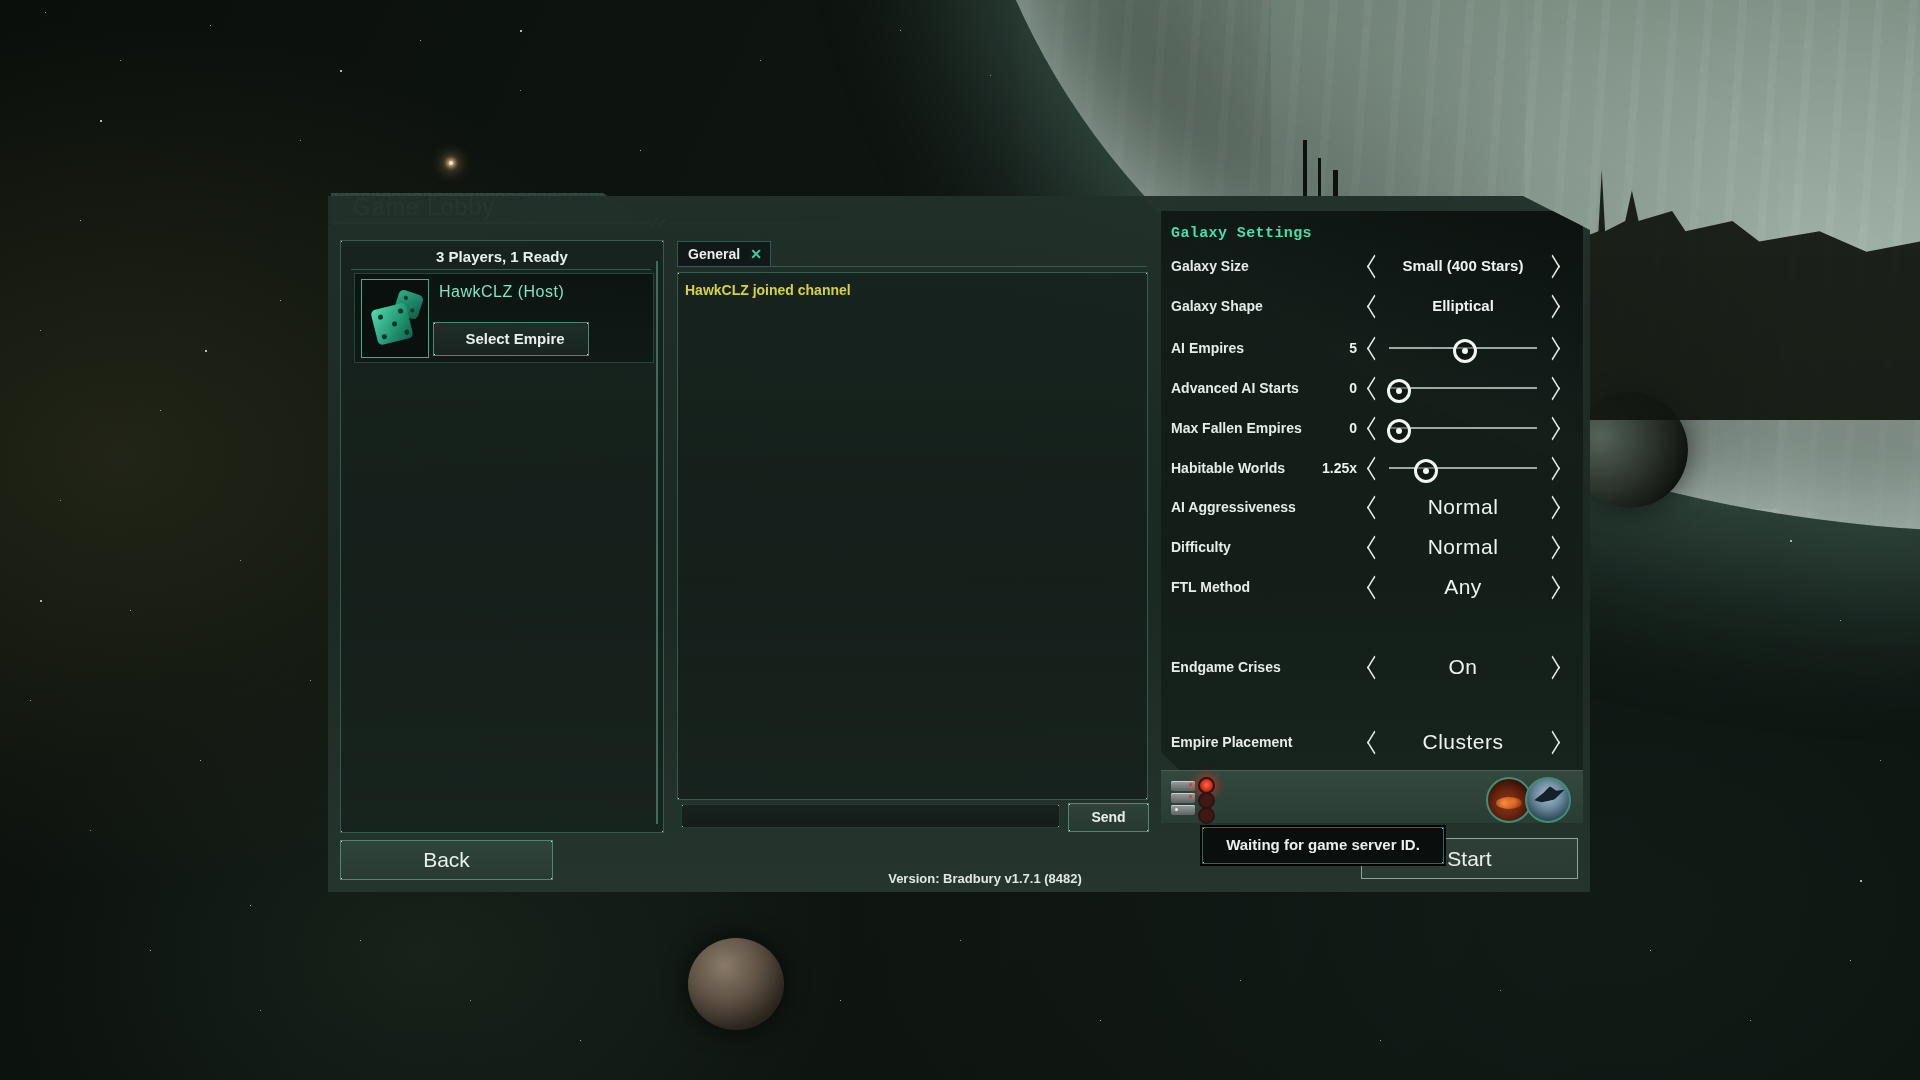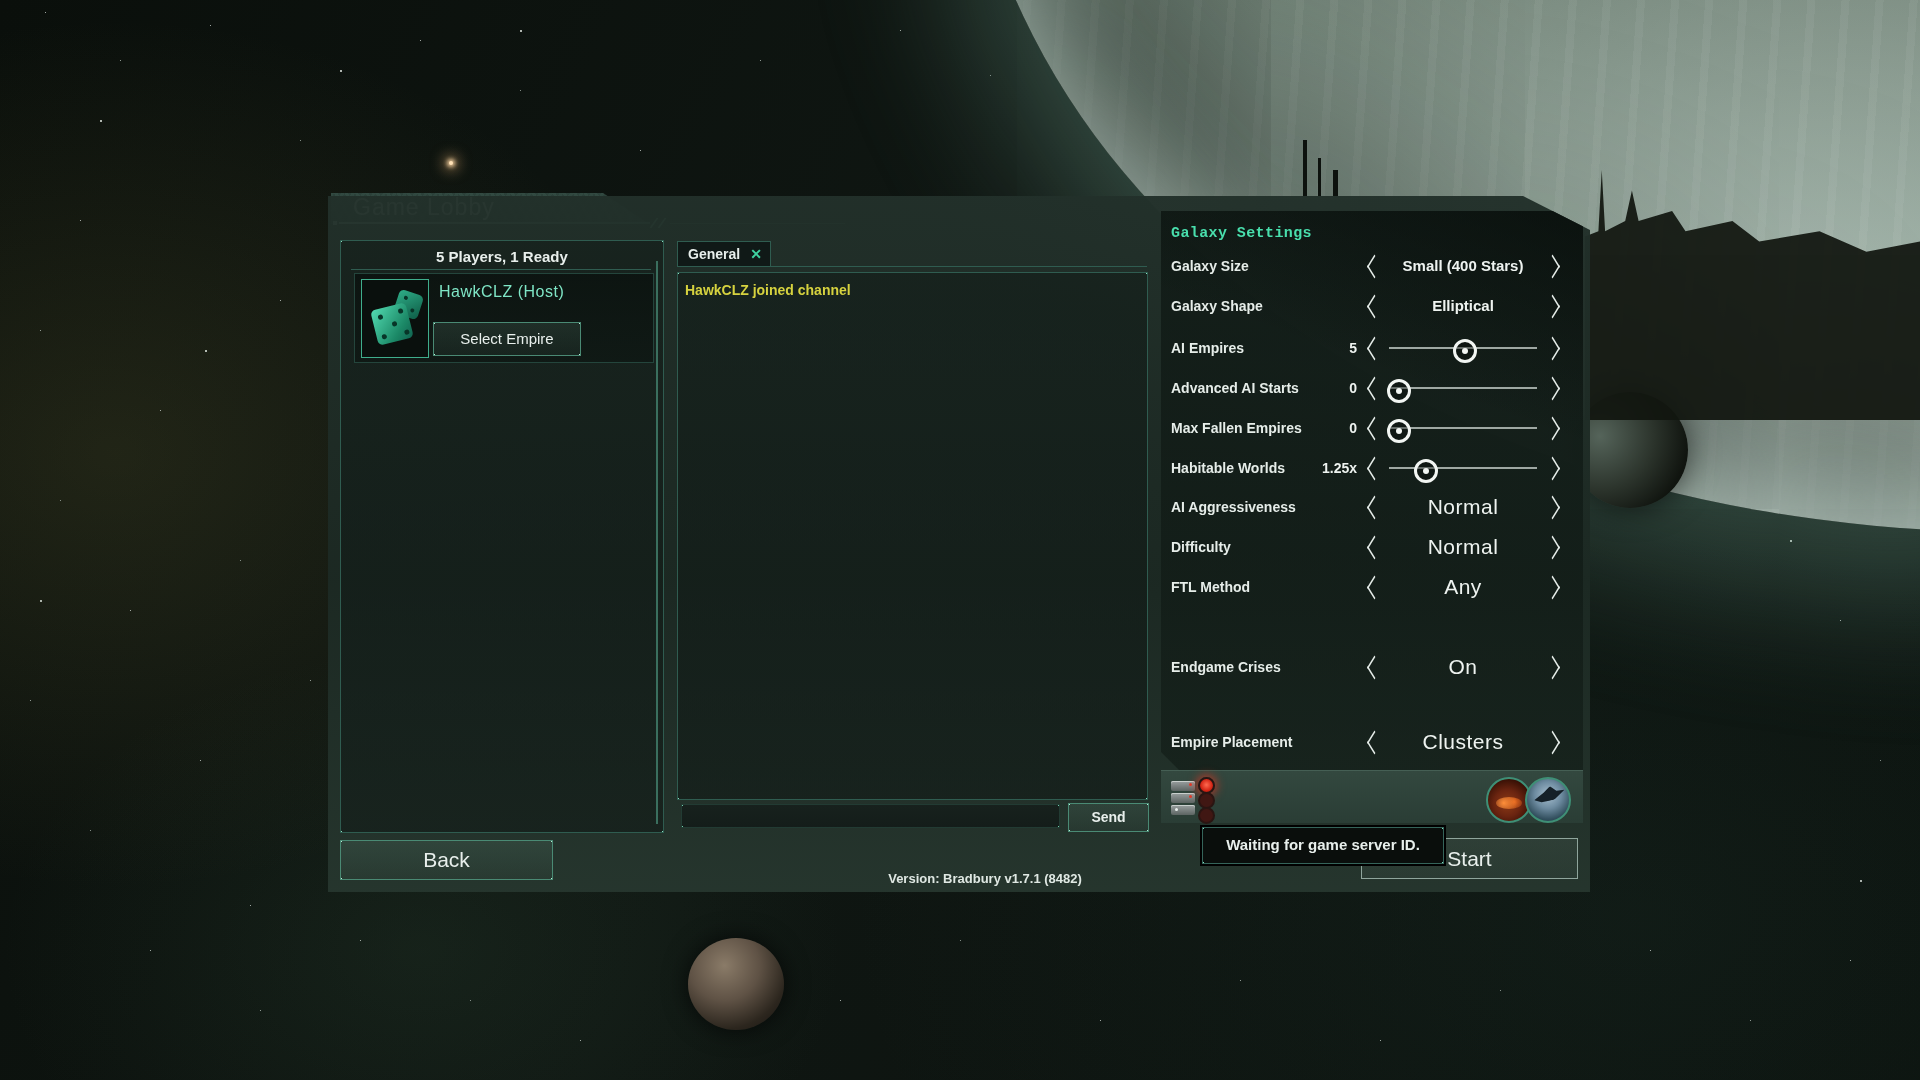--- a/index.html
+++ b/index.html
@@ -93,21 +93,21 @@
   .pip.sm{width:4px;height:4px;box-shadow:10px 10px #083528;}
   .player-name{left:84px;top:9px;font-size:16px;color:#7fe6c6;letter-spacing:.5px;}
   .btn{border:1px solid #4a8a74;color:#e8efec;text-align:center;
     background-image:
       radial-gradient(2.5px 2.5px at top left,#b8f0da 40%,rgba(0,0,0,0) 60%),
       radial-gradient(2.5px 2.5px at top right,#b8f0da 40%,rgba(0,0,0,0) 60%),
       radial-gradient(2.5px 2.5px at bottom left,#b8f0da 40%,rgba(0,0,0,0) 60%),
       radial-gradient(2.5px 2.5px at bottom right,#b8f0da 40%,rgba(0,0,0,0) 60%),
       linear-gradient(180deg, rgba(92,130,114,.22), rgba(52,76,66,.22));
     cursor:pointer;}
-  .select-empire{left:78px;top:48px;width:146px;height:32px;font-size:15px;font-weight:normal;line-height:32px;}
+  .select-empire{left:78px;top:48px;width:146px;height:32px;font-size:15px;font-weight:bold;line-height:32px;padding-left:8px;}
 
   
   .chat-tab{left:349px;top:45px;width:92px;height:25px;border:1px solid #2f5c50;border-bottom:none;
     background:#101917;color:#e8efec;font-size:14px;font-weight:bold;line-height:25px;}
   .chat-tab-label{position:absolute;left:10px;top:0;}
   .chat-close{position:absolute;right:8px;top:0;color:#3fd2a0;font-weight:bold;cursor:pointer;}
   .chat-tabrow-line{left:349px;top:70px;width:470px;height:1px;background:#2f5c50;}
   .chat-box{left:349px;top:76px;width:469px;height:526px;}
   .chat-msg{left:7px;top:9px;font-size:14px;font-weight:bold;color:#d6d23f;}
   .chat-input{left:353px;top:608px;width:379px;height:24px;border:1px solid #223b33;
@@ -197,21 +197,21 @@
 <div class="abs tab-title-text">Game Lobby</div>
 <div class="abs rule-dot"></div>
 <div class="abs rule-bright"></div>
 <div class="abs rule-slash"></div>
 <div class="abs rule-slash2"></div>
 <div class="abs rule-dim"></div>
 
 <div class="abs window">
 
   <div class="abs panel players-panel">
-    <div class="abs players-header">5 Players, 1 Ready</div>
+    <div class="abs players-header">3 Players, 1 Ready</div>
     <div class="abs players-sep"></div>
     <div class="abs pscroll"></div>
     <div class="abs player-card">
       <div class="abs portrait">
         <div class="die small">
             <div class="pip sm" style="left:6px;top:5px;"></div>
           </div>
         <div class="die big">
             <div class="pip" style="left:6px;top:6px;"></div>
           </div>

